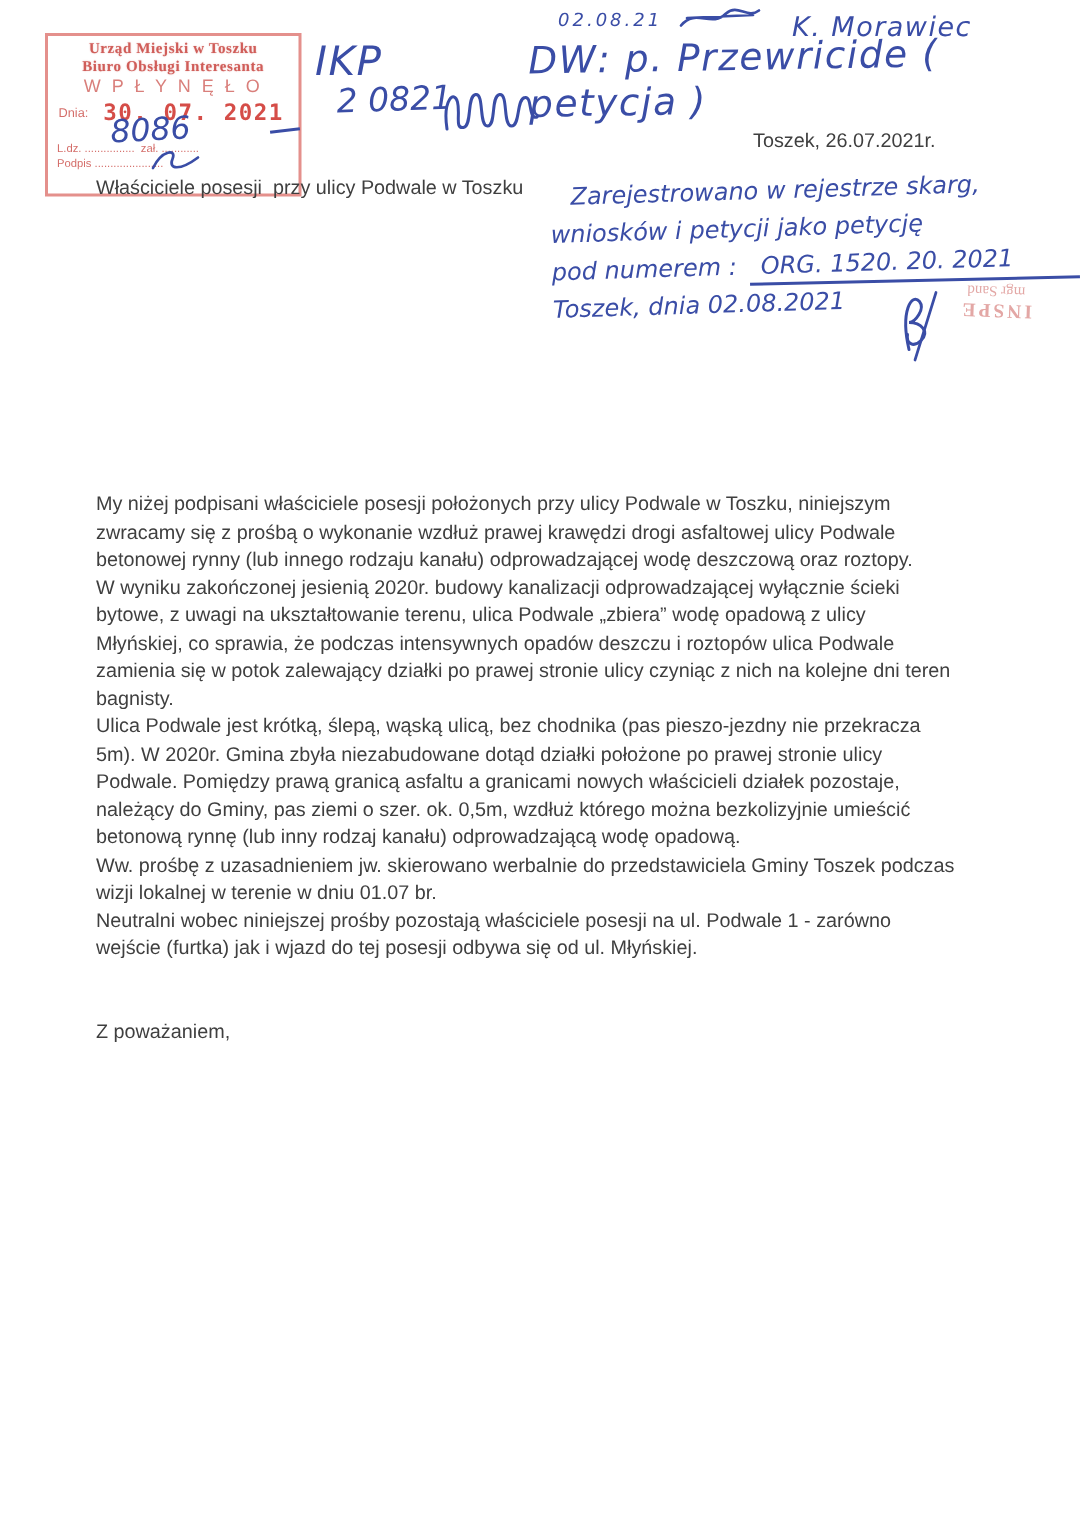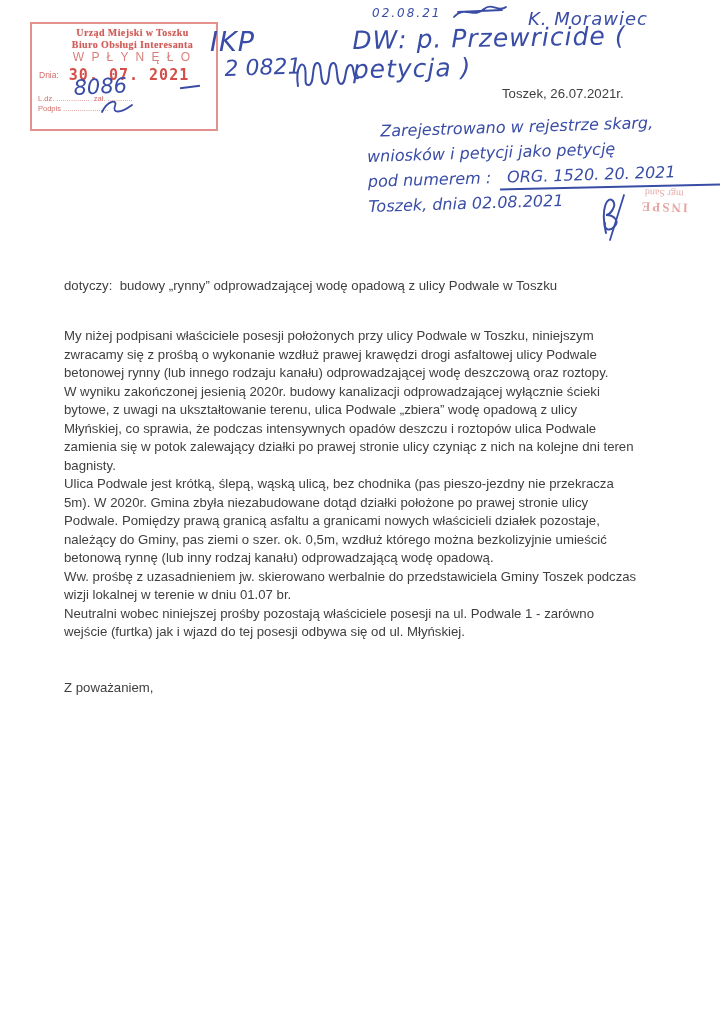--- a/index.html
+++ b/index.html
@@ -9,21 +9,21 @@
     font-family:"Liberation Sans", sans-serif; color:#3f3f3f;
   }
   .abs { position:absolute; }
   .typed { font-size:13.2px; line-height:18.5px; white-space:pre-wrap; }
   .multiline { white-space:pre-line; }
 
   
   .stamp-box {
     left:30px; top:22px; width:167px; height:105px;
     border:2px solid rgba(214,84,79,.65);
-    color:#cf4f4b; text-align:center;padding-left:17px;
+    color:#cf4f4b; text-align:center;
   }
   .stamp-office {
     font-family:"Liberation Serif", serif; font-weight:bold;
     font-size:10px; letter-spacing:.4px; line-height:11.5px;
     color:rgba(201,72,67,.82); text-shadow:0 0 1px rgba(201,72,67,.45);
     white-space:nowrap;
   }
   .stamp-received { font-size:12px; letter-spacing:2px; color:rgba(201,72,67,.7); }
   .stamp-date-label { font-size:8.5px; color:rgba(201,72,67,.8); }
   .stamp-date-value {
@@ -82,20 +82,21 @@
   <div class="abs hand" style="left:372px; top:6px; font-size:12px; letter-spacing:2px;">02.08.21</div>
   <svg class="abs squiggle" style="left:452px; top:3px;" width="56" height="20" viewBox="0 0 56 20">
     <path d="M2,14 C12,2 22,16 32,6 C40,-1 46,10 54,4 M6,9 L50,7" fill="none" stroke="#3a4da6" stroke-width="1.8" stroke-linecap="round"></path>
   </svg>
   <div class="abs hand" style="left:528px; top:8px; font-size:18px; letter-spacing:1px;">K. Morawiec</div>
 
   <div class="abs hand" style="left:352px; top:26px; font-size:25px; letter-spacing:1px; transform:rotate(-1deg);">DW: p. Przewricide ( petycja )</div>
 
   <div class="abs typed" style="left:502px; top:85px;">Toszek, 26.07.2021r.</div>
 
+  <div class="abs typed" style="left:64px; top:116px;">Właściciele posesji  przy ulicy Podwale w Toszku</div>
 
   <div class="abs" style="left:366px; top:122px; width:350px; transform:rotate(-1.8deg); transform-origin:left top;">
     <div class="hand" style="font-size:16px; margin-left:14px;">Zarejestrowano w rejestrze skarg,</div>
     <div class="hand" style="font-size:16px; margin-top:6px;">wniosków i petycji jako petycję</div>
     <div style="margin-top:6px; display:flex;">
       <span class="hand" style="font-size:16px;">pod numerem :</span>
       <span class="hand" style="font-size:16px; margin-left:16px;">ORG. 1520. 20. 2021</span>
     </div>
     <div class="hand" style="font-size:16px; margin-top:6px;">Toszek, dnia 02.08.2021</div>
   </div>
@@ -106,21 +107,20 @@
     <path d="M10,40 C4,14 12,2 17,8 C21,13 14,22 10,22 C18,22 24,28 18,34 C13,39 8,36 9,30" fill="none" stroke="#3a4da6" stroke-width="2" stroke-linecap="round"></path>
     <path d="M28,2 L14,47" fill="none" stroke="#3a4da6" stroke-width="1.8" stroke-linecap="round"></path>
   </svg>
 
   <div class="abs inspector" style="left:608px; top:188px; width:112px;">
     <div class="l2">INSPE</div>
     <div class="l1">mgr Sand</div>
   </div>
 
 
-  <div class="abs typed" style="left:64px; top:277px;">dotyczy:  budowy „rynny” odprowadzającej wodę opadową z ulicy Podwale w Toszku</div>
 
   <div class="abs typed multiline" style="left:64px; top:327px; width:618px;">My niżej podpisani właściciele posesji położonych przy ulicy Podwale w Toszku, niniejszym
 zwracamy się z prośbą o wykonanie wzdłuż prawej krawędzi drogi asfaltowej ulicy Podwale
 betonowej rynny (lub innego rodzaju kanału) odprowadzającej wodę deszczową oraz roztopy.
 W wyniku zakończonej jesienią 2020r. budowy kanalizacji odprowadzającej wyłącznie ścieki
 bytowe, z uwagi na ukształtowanie terenu, ulica Podwale „zbiera” wodę opadową z ulicy
 Młyńskiej, co sprawia, że podczas intensywnych opadów deszczu i roztopów ulica Podwale
 zamienia się w potok zalewający działki po prawej stronie ulicy czyniąc z nich na kolejne dni teren
 bagnisty.
 Ulica Podwale jest krótką, ślepą, wąską ulicą, bez chodnika (pas pieszo-jezdny nie przekracza

